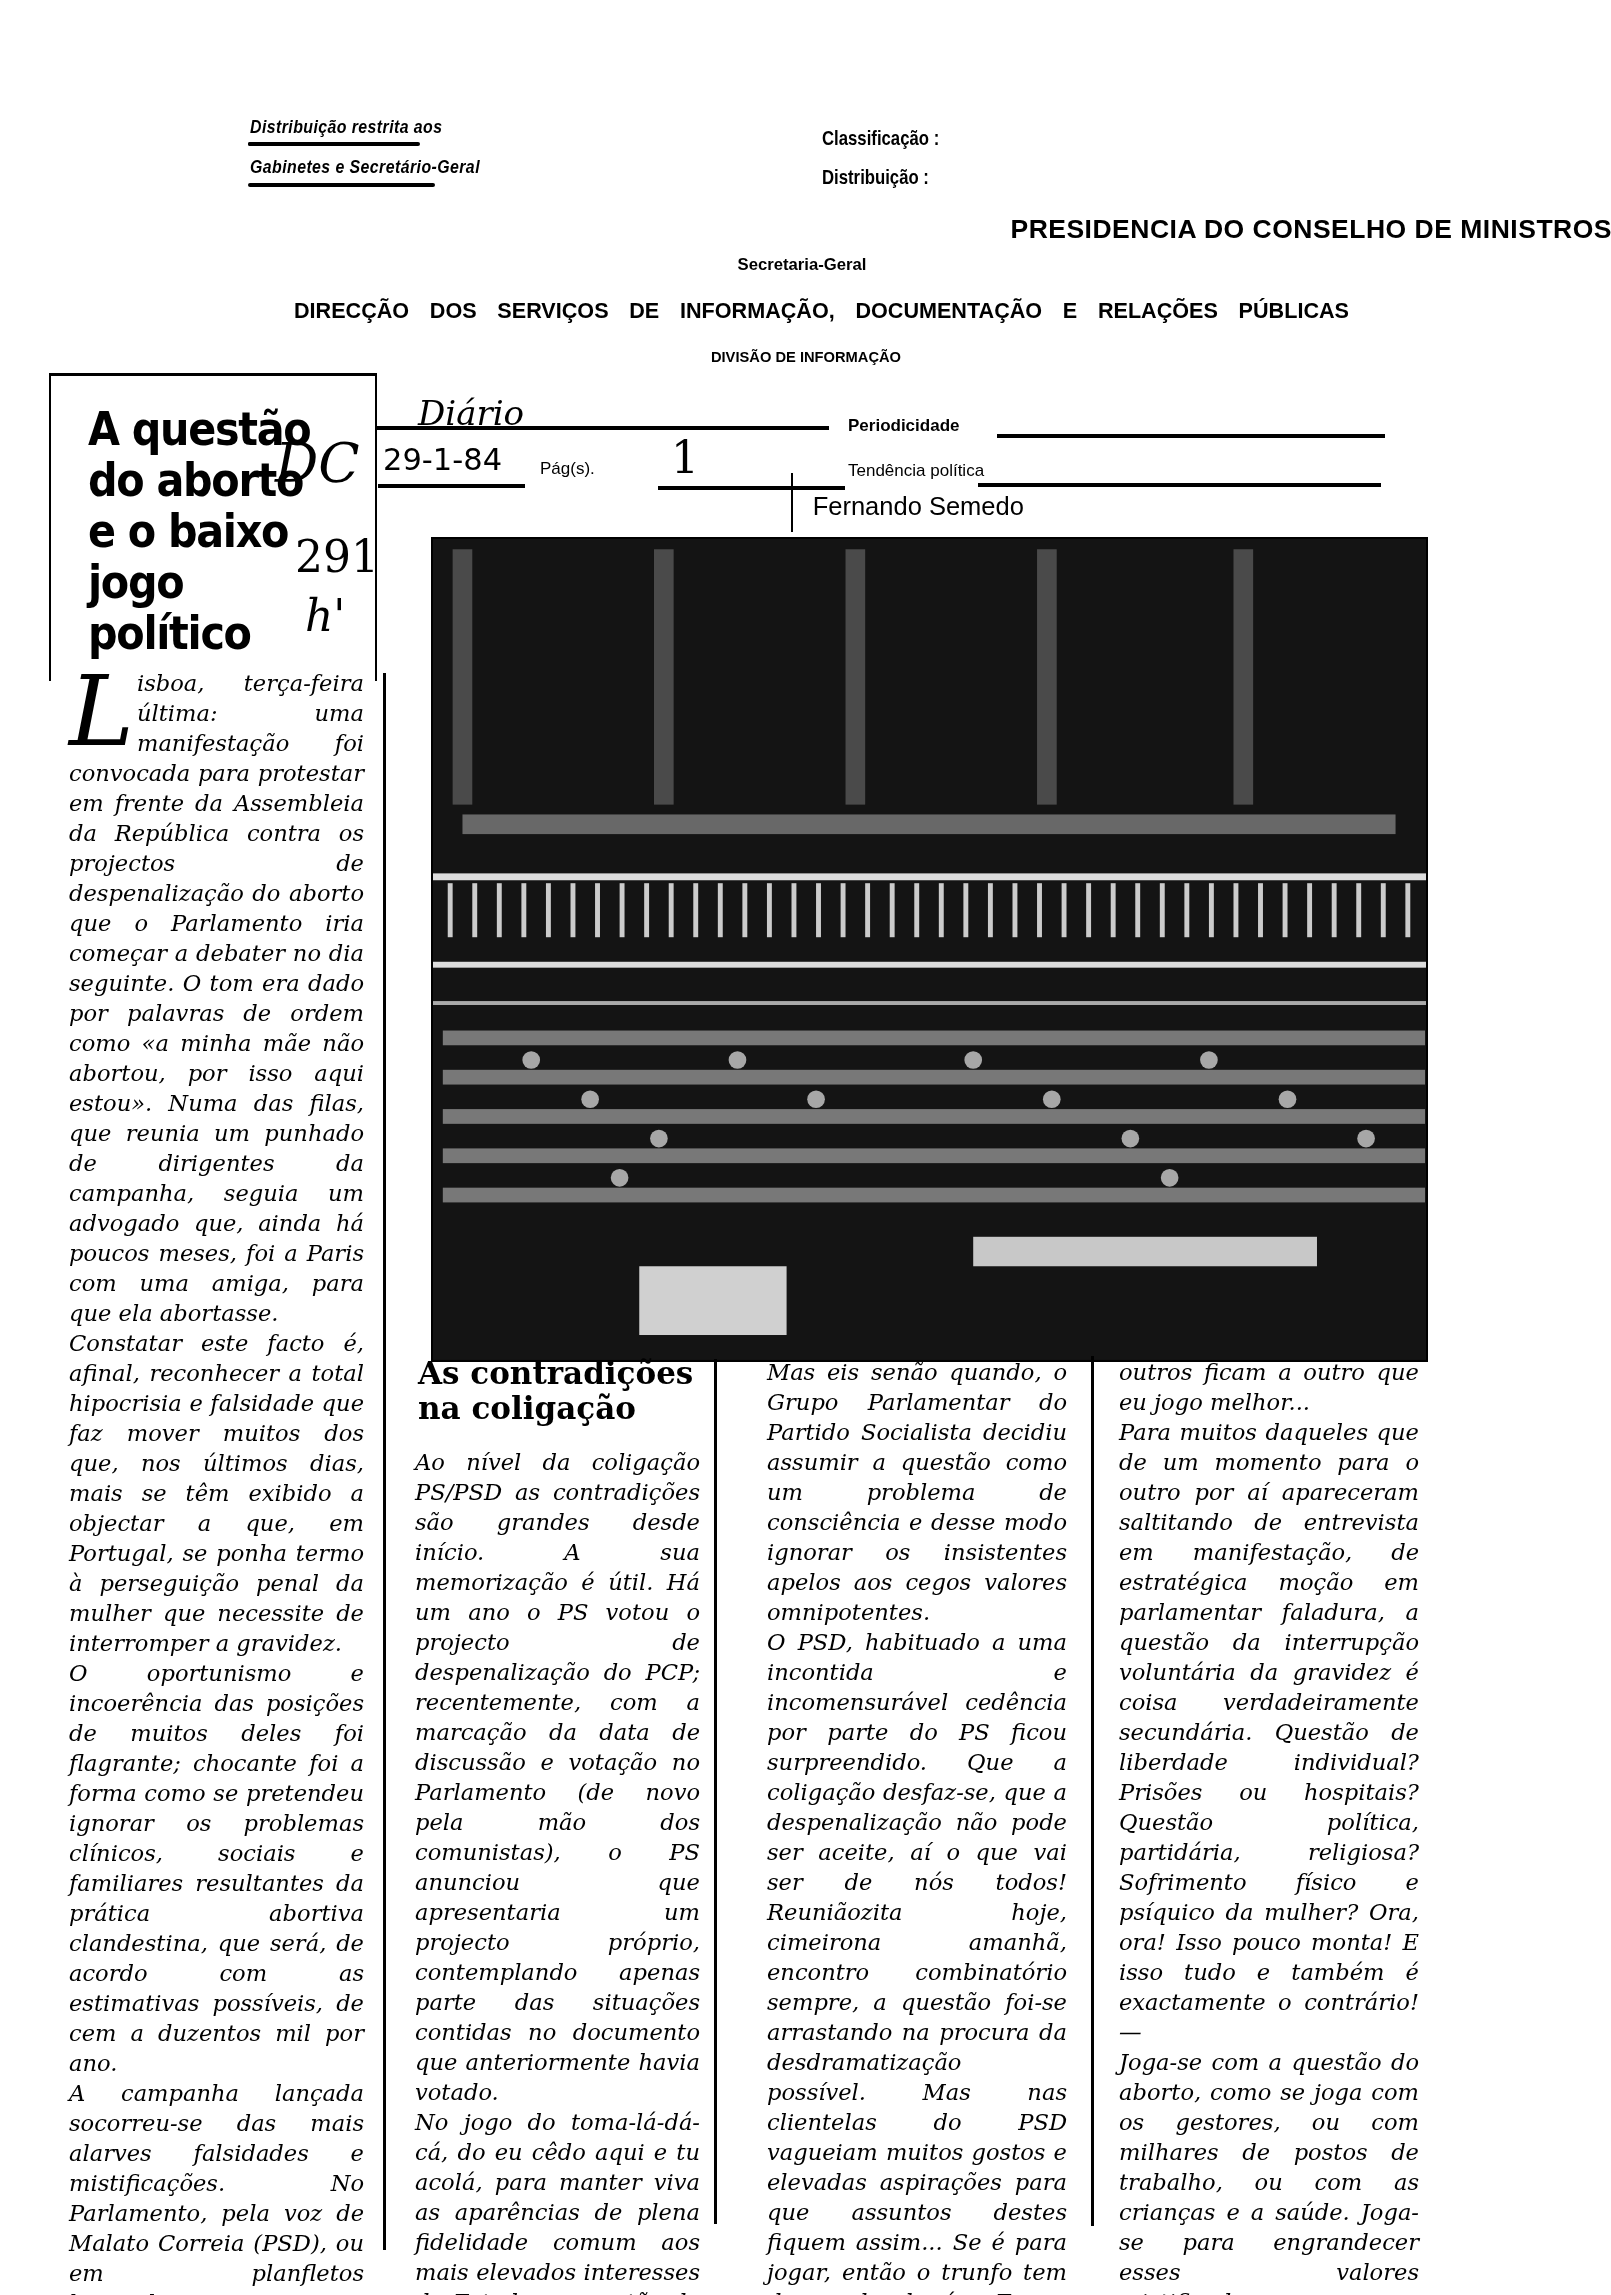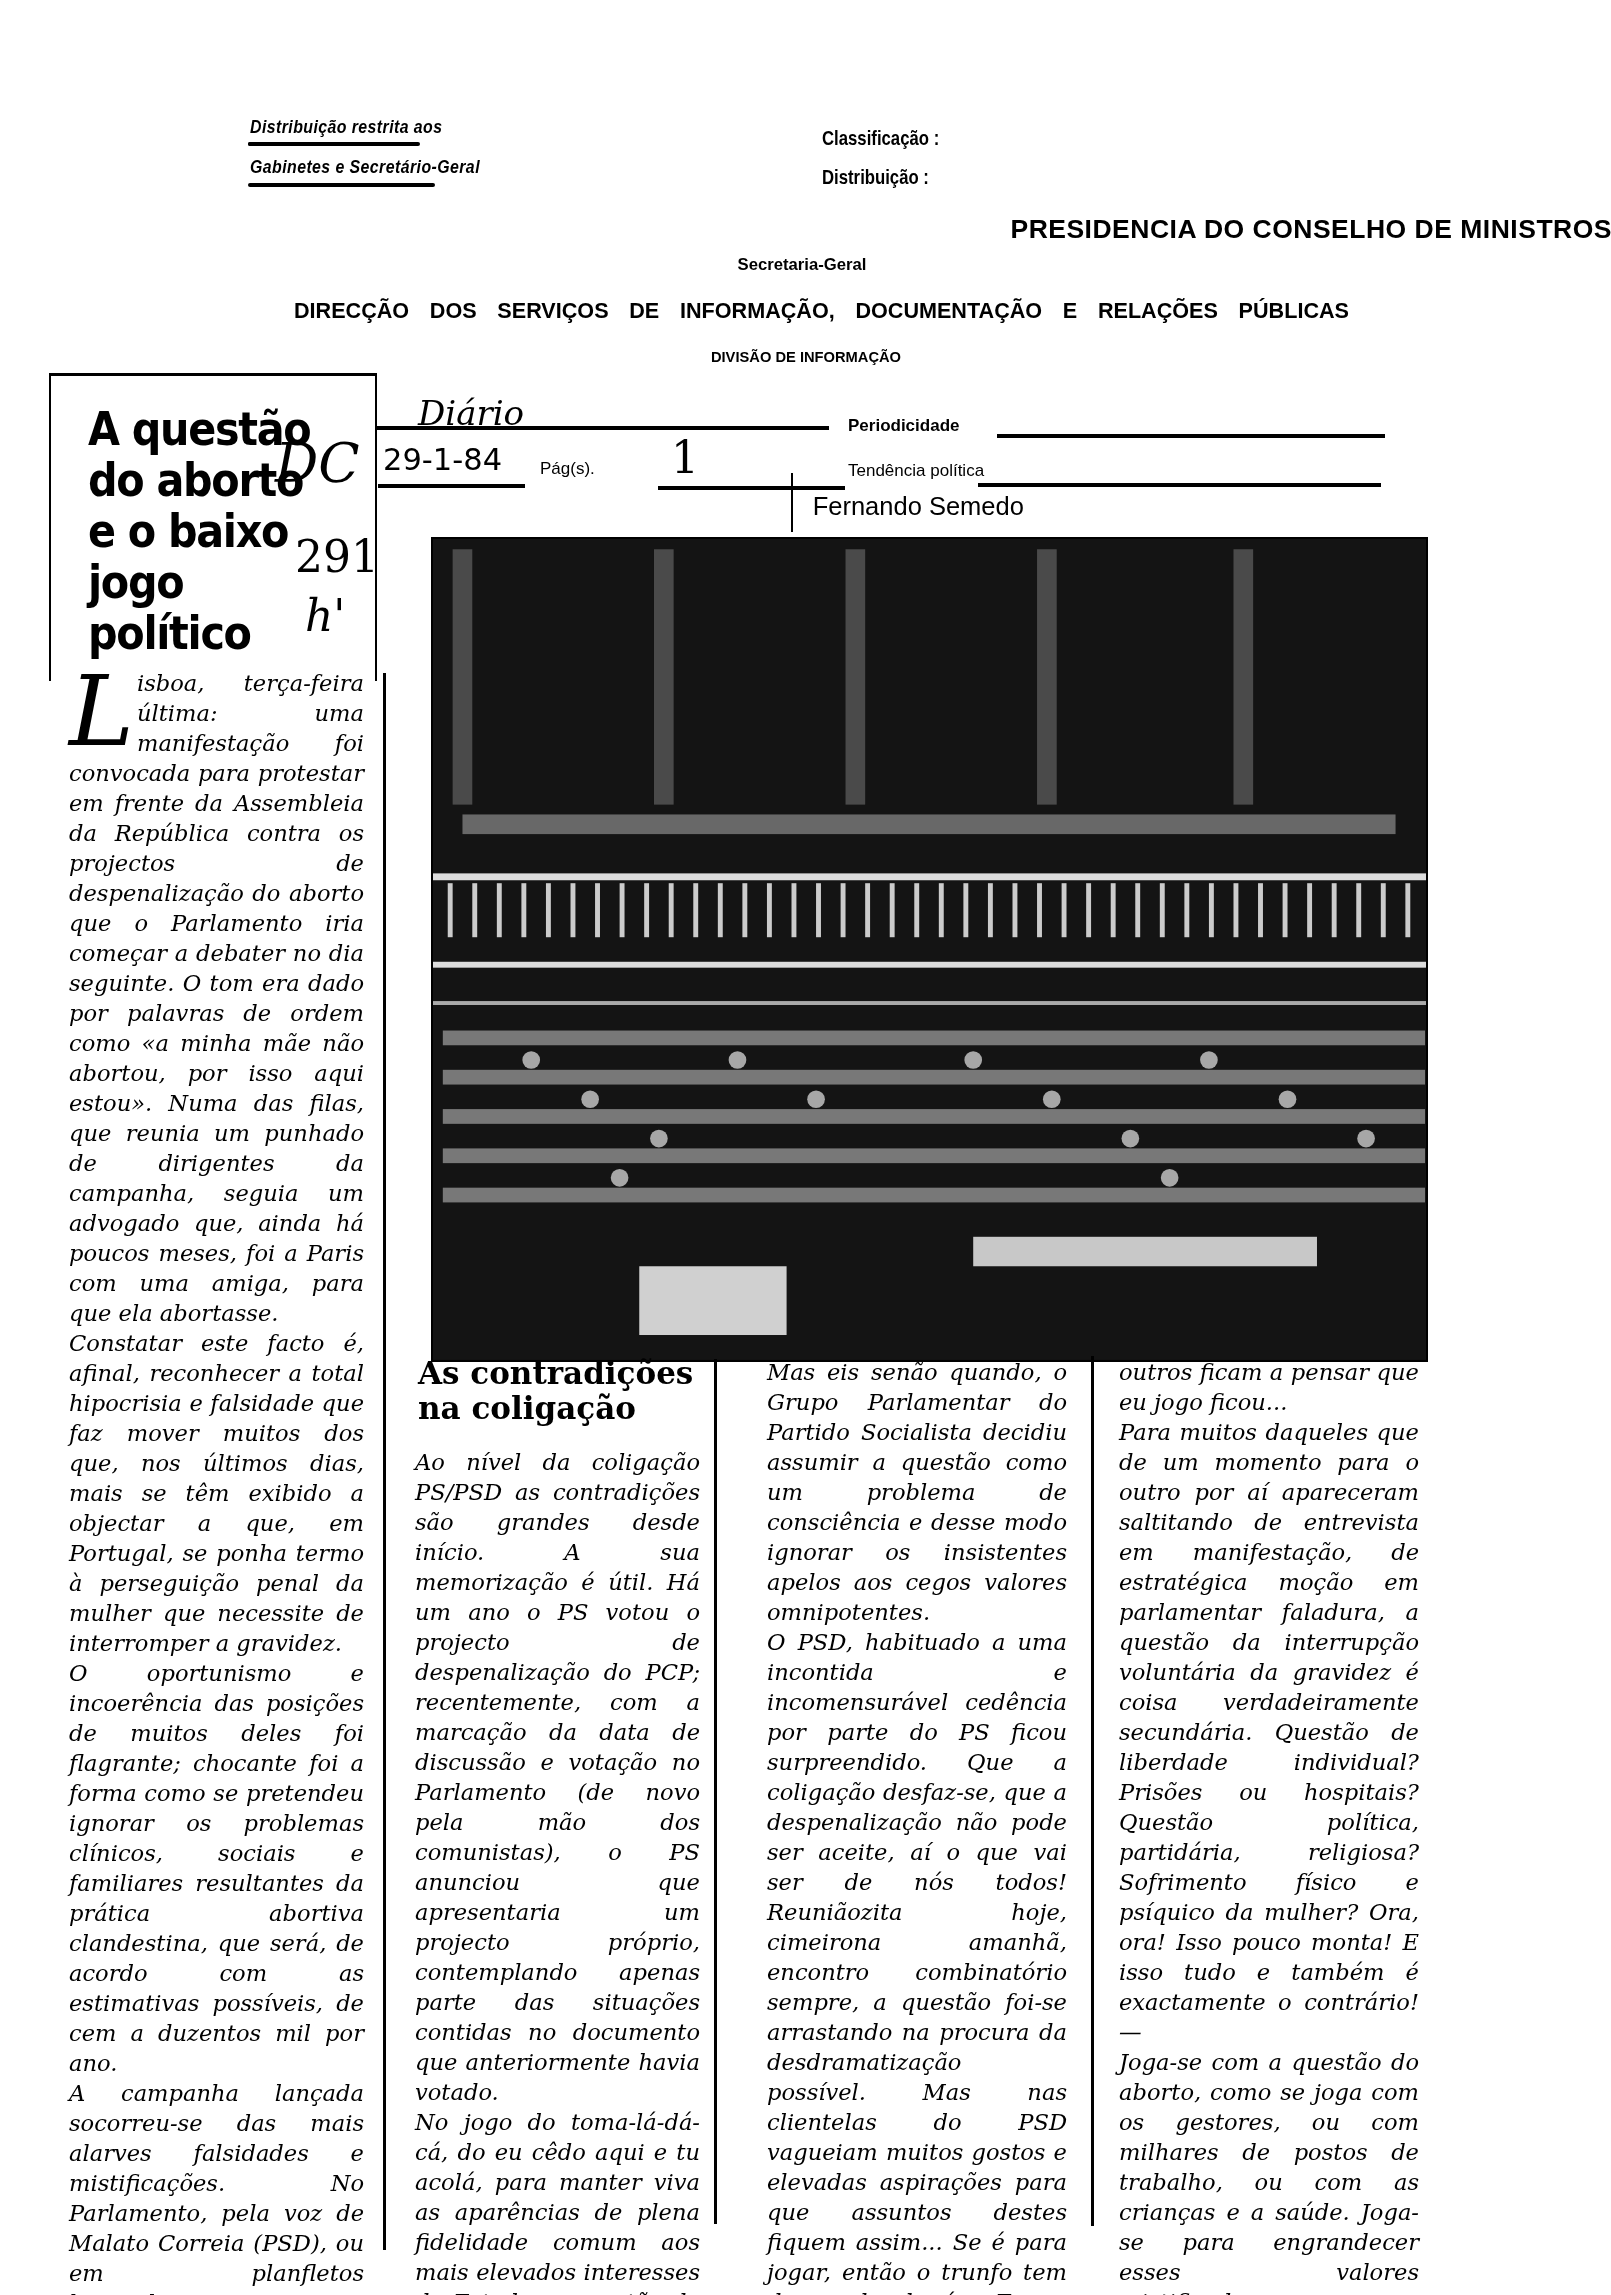--- a/index.html
+++ b/index.html
@@ -178,17 +178,17 @@
 </div>
 <div class="vrule" style="left:714px;top:1359px;height:865px;"></div>
 
 <div class="col" style="left:767px;top:1357px;width:300px;">
   <p>Mas eis senão quando, o Grupo Parlamentar do Partido Socialista decidiu assumir a questão como um problema de consciência e desse modo ignorar os insistentes apelos aos cegos valores omnipotentes.</p>
   <p>O PSD, habituado a uma incontida e incomensurável cedência por parte do PS ficou surpreendido. Que a coligação desfaz-se, que a despenalização não pode ser aceite, aí o que vai ser de nós todos! Reuniãozita hoje, cimeirona amanhã, encontro combinatório sempre, a questão foi-se arrastando na procura da desdramatização possível. Mas nas clientelas do PSD vagueiam muitos gostos e elevadas aspirações para que assuntos destes fiquem assim... Se é para jogar, então o trunfo tem de ser de alguém. Faz-se bluff, repete-se a chantagem, diz-se que quem está com as cartas não está bem, ou então que jogue para ir perdendo, que enquanto ele perde os</p>
 </div>
 <div class="vrule" style="left:1091px;top:1356px;height:870px;"></div>
 
 <div class="col" style="left:1119px;top:1357px;width:300px;">
-  <p>outros ficam a pensar que eu jogo ficou...</p>
+  <p>outros ficam a outro que eu jogo melhor...</p>
   <p>Para muitos daqueles que de um momento para o outro por aí apareceram saltitando de entrevista em manifestação, de estratégica moção em parlamentar faladura, a questão da interrupção voluntária da gravidez é coisa verdadeiramente secundária. Questão de liberdade individual? Prisões ou hospitais? Questão política, partidária, religiosa? Sofrimento físico e psíquico da mulher? Ora, ora! Isso pouco monta! E isso tudo e também é exactamente o contrário! —</p>
   <p>Joga-se com a questão do aborto, como se joga com os gestores, ou com milhares de postos de trabalho, ou com as crianças e a saúde. Joga-se para engrandecer esses valores mistificadores ou para iludir. Joga-se.</p>
 </div>
 
 
 </body></html>

